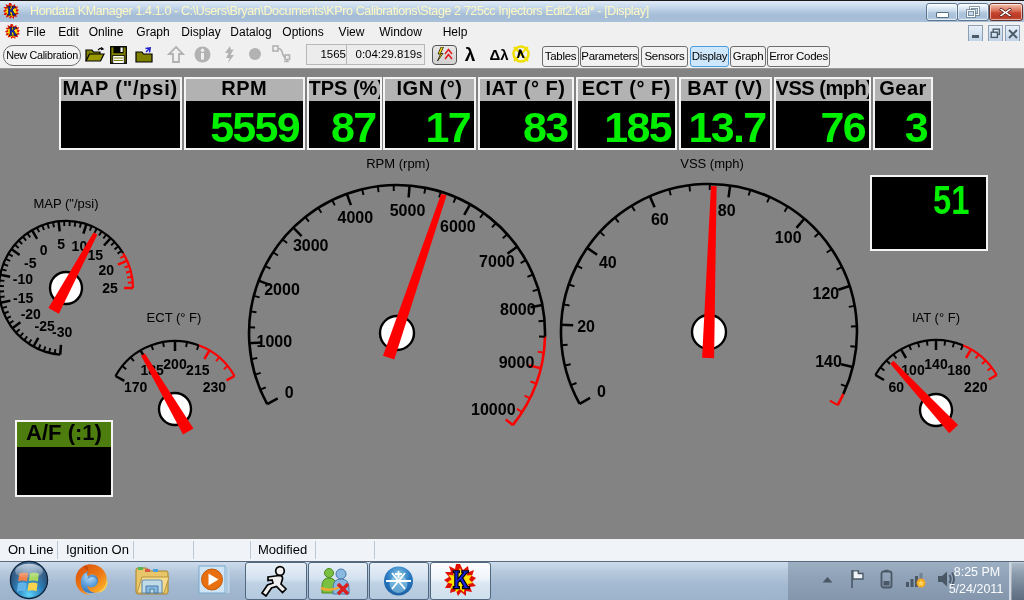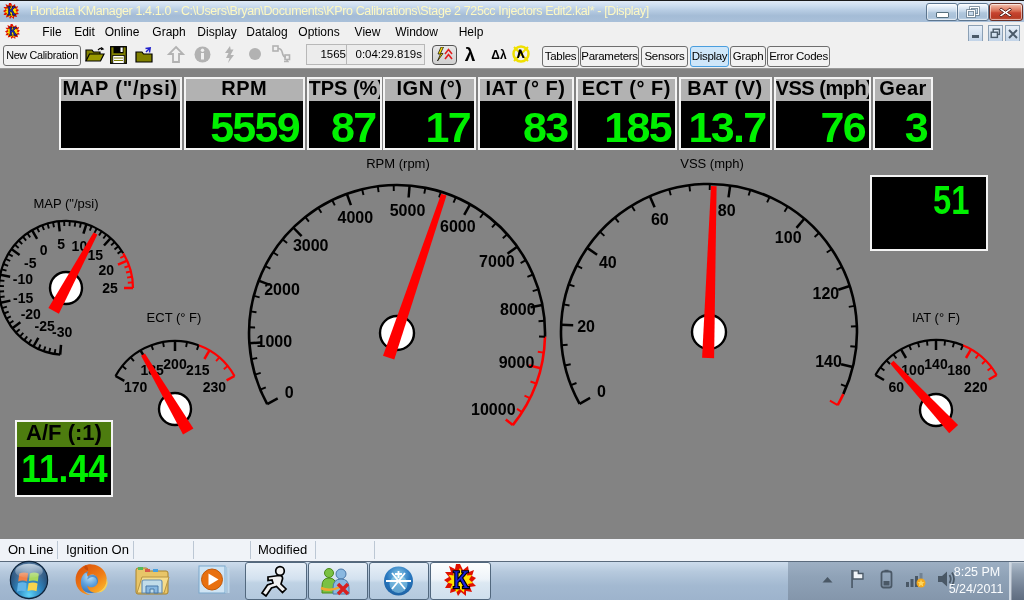--- a/index.html
+++ b/index.html
@@ -43,21 +43,21 @@
     </svg>
   </div>
 <div class="abs" style="left:0;top:22px;width:1024px;height:19px;background:#f0f0f0"></div>
 <svg class="abs" style="left:5px;top:24px" width="15" height="15" viewBox="0 0 16 16">
     <g>
       <path d="M8 0 L9.5 3 L12 1 L12.5 4 L15 3 L14 6 L16 7 L14 9 L16 11 L13 11.5 L14 14 L11 13.5 L11 16 L8.5 14 L7 16 L6 13.5 L3 14.5 L3.5 12 L0.5 12 L2 9.5 L0 8 L2.5 6.5 L0.5 4 L3.5 4 L2.5 1 L5.5 2.5 L6 0 Z" fill="#e01000"></path>
       <path d="M8 2 L9.3 4.5 L11.7 3 L11.5 5.8 L14 5.5 L12.5 7.8 L14.5 9.5 L12 10 L13 12.5 L10.3 11.8 L10 14.3 L8 12.5 L6 14.3 L5.6 11.8 L3 12.5 L4.2 10 L1.6 9.3 L3.8 7.6 L2.2 5.4 L4.8 5.7 L4.5 3 L6.8 4.4 Z" fill="#ffe000"></path>
       <path d="M4.6 3.4 h3.1 v1 h-0.7 v3 l2.6-3 h-0.7 v-1 h3.4 v1 h-0.8 l-2.2 2.5 2.6 4.4 h0.8 v1 h-3.5 v-1 h0.7 l-1.8-3.2 -1.1 1.2 v2 h0.7 v1 h-3.1 v-1 h0.8 v-6.9 h-0.8 z" fill="#1822dd" stroke="#000" stroke-width="0.55"></path>
     </g>
   </svg>
-<div class="abs" style="left:16px;top:22px;width:900px;height:19px">
+<div class="abs" style="left:0;top:22px;width:900px;height:19px">
 <div class="menuitem" style="left:36px">File</div>
 <div class="menuitem" style="left:68.5px">Edit</div>
 <div class="menuitem" style="left:106px">Online</div>
 <div class="menuitem" style="left:153px">Graph</div>
 <div class="menuitem" style="left:201px">Display</div>
 <div class="menuitem" style="left:251px">Datalog</div>
 <div class="menuitem" style="left:303px">Options</div>
 <div class="menuitem" style="left:351.5px">View</div>
 <div class="menuitem" style="left:400.5px">Window</div>
 <div class="menuitem" style="left:455px">Help</div>
@@ -70,21 +70,21 @@
       <rect x="3.2" y="1.2" width="6.2" height="5.2" fill="none" stroke="#4a5a69" stroke-width="1.4"></rect>
       <rect x="1.2" y="4.2" width="6.2" height="5.2" fill="#d4e2f0" stroke="#4a5a69" stroke-width="1.4"></rect>
     </svg>
   </div>
 <div class="abs" style="left:1005px;top:25px;width:13px;height:15px;background:linear-gradient(180deg,#e8f0f9,#c2d4e8);border:1px solid #8ba0b5;color:#4a5a69;">
     <svg class="abs" style="left:1.5px;top:2.5px" width="10" height="10" viewBox="0 0 10 10">
       <path d="M1 1 L9 9 M9 1 L1 9" stroke="#4a5a69" stroke-width="1.9"></path>
     </svg>
   </div>
 <div class="abs" style="left:0;top:41px;width:1024px;height:27px;background:#f0f0f0;border-bottom:1px solid #9a9a9a"></div>
-<div class="abs" style="left:3px;top:45px;width:76px;height:19px;border:1px solid #6e6e6e;border-radius:3px;background:#f2f2f2;font-size:10.8px;color:#000;text-align:center;line-height:19px;letter-spacing:-0.3px;white-space:nowrap;overflow:hidden">New Calibration</div>
+<div class="abs" style="left:3px;top:45px;width:76px;height:19px;border:1px solid #6e6e6e;border-radius:10px;background:#f2f2f2;font-size:10.8px;color:#000;text-align:center;line-height:19px;letter-spacing:-0.3px;white-space:nowrap;overflow:hidden">New Calibration</div>
 <svg class="abs" style="left:85px;top:46px" width="20" height="18" viewBox="0 0 20 18">
 <path d="M1 15 L1 4 L7 4 L8.5 6 L15 6 L15 8" fill="#808000" stroke="#000" stroke-width="1.2"></path>
 <path d="M1 15 L4.5 8 L19 8 L15.5 15 Z" fill="#9a9a00" stroke="#000" stroke-width="1.2"></path>
 <path d="M13 4 q3 -3 5 -1 m-1.8 -1.6 l2 1.6 l-2.4 0.8" fill="none" stroke="#000" stroke-width="1.1"></path>
   </svg>
 <svg class="abs" style="left:110px;top:46px" width="17" height="18" viewBox="0 0 17 18">
 <rect x="0.7" y="0.7" width="15.6" height="16.6" fill="#808000" stroke="#000" stroke-width="1.3"></rect>
 <rect x="3.5" y="0.7" width="10" height="6.5" fill="#000"></rect>
 <rect x="10.5" y="1.5" width="2.2" height="4.5" fill="#fff"></rect>
 <rect x="2.8" y="9.5" width="11.4" height="8" fill="#fff" stroke="#000" stroke-width="0.8"></rect>
@@ -117,21 +117,21 @@
   </svg>
 <div class="abs" style="left:306px;top:44px;width:39px;height:19px;background:#ececec;border:1px solid #b8b8b8;font-size:11.5px;line-height:19px;text-align:right;padding-right:1px;color:#000">1565</div>
 <div class="abs" style="left:346px;top:44px;width:75px;height:19px;background:#ececec;border:1px solid #b8b8b8;font-size:11.5px;line-height:19px;text-align:right;padding-right:2px;color:#000">0:04:29.819s</div>
 <div class="abs" style="left:432px;top:45px;width:23px;height:18px;border:1.5px solid #555;border-radius:4px;background:linear-gradient(180deg,#e8e8e8,#d0d0d0)">
 <svg class="abs" style="left:2px;top:1px" width="19" height="15" viewBox="0 0 19 15">
 <path d="M6 0 L3 7 L5.5 7 L2.5 14 L8 6.5 L5.5 6.5 L8.5 0 Z" fill="#ffe000" stroke="#000" stroke-width="0.7"></path>
 <path d="M10 7 L13.5 2.5 L17 7 M10 12 L13.5 7.5 L17 12" fill="none" stroke="#e02020" stroke-width="1.6"></path>
     </svg>
   </div>
 <div class="abs" style="left:461px;top:45px;width:18px;height:19px;color:#000;font-size:19px;font-weight:bold;text-align:center;line-height:19px">λ</div>
-<div class="abs" style="left:484px;top:45px;width:30px;height:19px;color:#000;font-size:12px;font-weight:bold;text-align:center;line-height:20px">Δλ</div>
+<div class="abs" style="left:484px;top:45px;width:30px;height:19px;color:#000;font-size:15px;font-weight:bold;text-align:center;line-height:20px">Δλ</div>
 <svg class="abs" style="left:512px;top:45px" width="18" height="18" viewBox="0 0 18 18">
 <circle cx="9" cy="9" r="7.5" fill="none" stroke="#f0e000" stroke-width="2.5"></circle>
 <path d="M2 2 L16 16 M16 2 L2 16" stroke="#f0e000" stroke-width="2"></path>
 <path d="M7 4.5 L5 13 L6.8 13 L8.6 8 L10.5 13 L12.6 13 L9.2 4.5 Z" fill="#000"></path>
   </svg>
 <div class="navbtn" style="left:542px;width:35px;letter-spacing:-0.3px">Tables</div>
 <div class="navbtn" style="left:580px;width:57px;letter-spacing:-0.3px">Parameters</div>
 <div class="navbtn" style="left:641px;width:45px;letter-spacing:-0.3px">Sensors</div>
 <div class="navbtn" style="left:690px;width:37px;background:#cfe7fa;border-color:#4a9ede;letter-spacing:-0.3px">Display</div>
 <div class="navbtn" style="left:730px;width:34px;letter-spacing:-0.3px">Graph</div>
@@ -403,21 +403,20 @@
     <text x="97.0" y="34.2" font-size="14" font-weight="bold" fill="#000" text-anchor="middle" dominant-baseline="central">180</text>
     <text x="113.8" y="51.0" font-size="14" font-weight="bold" fill="#000" text-anchor="middle" dominant-baseline="central">220</text>
     <circle cx="74" cy="74" r="16" fill="#fff" stroke="#000" stroke-width="2.4"></circle>
     <polygon points="31.5,24.8 28.3,27.8 87.2,97.2 96.1,89.0" fill="#f00"></polygon>
   </svg>
 <div class="abs" style="left:870px;top:175px;width:114px;height:72px;border:2.5px solid #f4f4f4;background:#000">
 <div style="height:47.5px;color:#00f000;font-weight:bold;font-size:41px;line-height:47.5px;text-align:right;padding-right:16px"><span style="display:inline-block;transform:scaleX(0.8);transform-origin:right">51</span></div>
   </div>
 <div class="abs" style="left:15px;top:420px;width:94px;height:73px;border:2.5px solid #f4f4f4;background:#000">
 <div style="height:24.5px;background:#4d7c0f;color:#000;font-weight:bold;font-size:22px;text-align:center;line-height:22px">A/F (:1)</div>
-<div style="height:48.5px;color:#00f000;font-weight:bold;font-size:38px;line-height:45px;text-align:center"><span style="display:inline-block;transform:scaleX(0.93);transform-origin:center">11.44</span></div>
   </div>
 <div class="abs" style="left:0;top:539px;width:1024px;height:22px;background:#f0f3f8"></div>
 <div class="abs" style="left:57px;top:541px;width:1px;height:18px;background:#bcc7d4"></div>
 <div class="abs" style="left:133px;top:541px;width:1px;height:18px;background:#bcc7d4"></div>
 <div class="abs" style="left:193px;top:541px;width:1px;height:18px;background:#bcc7d4"></div>
 <div class="abs" style="left:250px;top:541px;width:1px;height:18px;background:#bcc7d4"></div>
 <div class="abs" style="left:315px;top:541px;width:1px;height:18px;background:#bcc7d4"></div>
 <div class="abs" style="left:374px;top:541px;width:1px;height:18px;background:#bcc7d4"></div>
 <div class="abs" style="left:8px;top:541px;height:18px;line-height:18px;font-size:13px;color:#000">On Line</div>
 <div class="abs" style="left:66px;top:541px;height:18px;line-height:18px;font-size:13px;color:#000">Ignition On</div>

